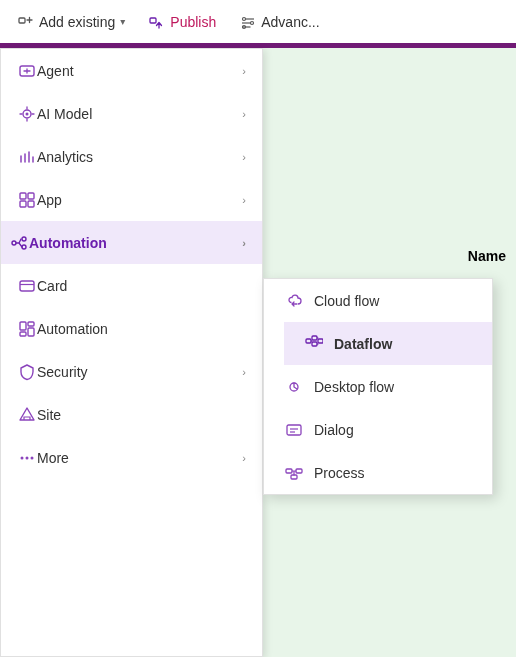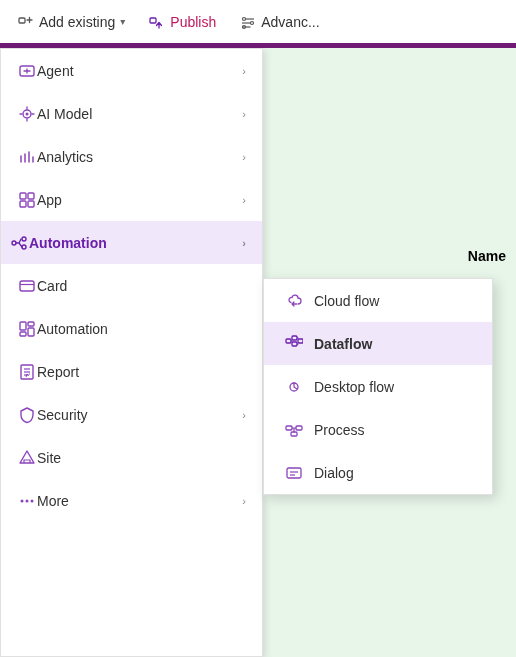--- a/index.html
+++ b/index.html
@@ -119,20 +119,21 @@
       display: flex;
       align-items: center;
       gap: 10px;
       padding: 12px 20px;
       cursor: pointer;
       color: #333;
     }
     .submenu-item.active {
       background: #f0e8fa;
       font-weight: 600;
+      margin-left: 20px;
     }
     .submenu-icon {
       width: 20px;
       text-align: center;
       font-size: 15px;
       color: #8b44bc;
     }
 
     
     svg { display: inline-block; vertical-align: middle; }
@@ -274,34 +275,20 @@
             <rect x="2" y="2" width="6" height="8" rx="1" stroke="#8b44bc" stroke-width="1.4" fill="none"></rect>
             <rect x="10" y="2" width="6" height="4" rx="1" stroke="#8b44bc" stroke-width="1.4" fill="none"></rect>
             <rect x="10" y="8" width="6" height="8" rx="1" stroke="#8b44bc" stroke-width="1.4" fill="none"></rect>
             <rect x="2" y="12" width="6" height="4" rx="1" stroke="#8b44bc" stroke-width="1.4" fill="none"></rect>
           </svg>
         </span>
         <span>Automation</span>
       </div>
     </div>
 
-    <div class="menu-item">
-      <div class="menu-item-left">
-        <span class="menu-icon">
-          <svg width="18" height="18" viewBox="0 0 18 18" fill="none">
-            <rect x="3" y="2" width="12" height="14" rx="1" stroke="#8b44bc" stroke-width="1.4" fill="none"></rect>
-            <line x1="6" y1="6" x2="12" y2="6" stroke="#8b44bc" stroke-width="1.2"></line>
-            <line x1="6" y1="9" x2="12" y2="9" stroke="#8b44bc" stroke-width="1.2"></line>
-            <line x1="6" y1="12" x2="10" y2="12" stroke="#8b44bc" stroke-width="1.2"></line>
-            <path d="M8 14l1-3 1.5 1.5 1-2" stroke="#8b44bc" stroke-width="1" fill="none"></path>
-          </svg>
-        </span>
-        <span>Report</span>
-      </div>
-    </div>
 
     <div class="menu-item">
       <div class="menu-item-left">
         <span class="menu-icon">
           <svg width="18" height="18" viewBox="0 0 18 18" fill="none">
             <path d="M9 2L3 5v4c0 3.5 2.5 6.5 6 7.5C15 15.5 15 8 15 9V5L9 2z" stroke="#8b44bc" stroke-width="1.4" fill="none" stroke-linejoin="round"></path>
           </svg>
         </span>
         <span>Security</span>
       </div>
@@ -369,35 +356,35 @@
           <ellipse cx="9" cy="9" rx="4" ry="4" stroke="#8b44bc" stroke-width="1.3" fill="none"></ellipse>
           <path d="M9 5V9l3 2" stroke="#8b44bc" stroke-width="1.3" stroke-linecap="round" fill="none"></path>
         </svg>
       </span>
       <span>Desktop flow</span>
     </div>
 
     <div class="submenu-item">
       <span class="submenu-icon">
         <svg width="18" height="18" viewBox="0 0 18 18" fill="none">
+          <rect x="2" y="4" width="14" height="10" rx="1.5" stroke="#8b44bc" stroke-width="1.3" fill="none"></rect>
+          <line x1="5" y1="8" x2="13" y2="8" stroke="#8b44bc" stroke-width="1.2"></line>
+          <line x1="5" y1="11" x2="10" y2="11" stroke="#8b44bc" stroke-width="1.2"></line>
+        </svg>
+      </span>
+      <span>Dialog</span>
+    </div>
+
+    <div class="submenu-item">
+      <span class="submenu-icon">
+        <svg width="18" height="18" viewBox="0 0 18 18" fill="none">
           <rect x="1" y="5" width="6" height="4" rx="1" stroke="#8b44bc" stroke-width="1.3" fill="none"></rect>
           <rect x="11" y="5" width="6" height="4" rx="1" stroke="#8b44bc" stroke-width="1.3" fill="none"></rect>
           <rect x="6" y="11" width="6" height="4" rx="1" stroke="#8b44bc" stroke-width="1.3" fill="none"></rect>
           <path d="M7 7h4M9 7v4" stroke="#8b44bc" stroke-width="1.2" stroke-linecap="round"></path>
         </svg>
       </span>
       <span>Process</span>
     </div>
 
-    <div class="submenu-item">
-      <span class="submenu-icon">
-        <svg width="18" height="18" viewBox="0 0 18 18" fill="none">
-          <rect x="2" y="4" width="14" height="10" rx="1.5" stroke="#8b44bc" stroke-width="1.3" fill="none"></rect>
-          <line x1="5" y1="8" x2="13" y2="8" stroke="#8b44bc" stroke-width="1.2"></line>
-          <line x1="5" y1="11" x2="10" y2="11" stroke="#8b44bc" stroke-width="1.2"></line>
-        </svg>
-      </span>
-      <span>Dialog</span>
-    </div>
-
   </div>
 
 </div>
 
 </body></html>

